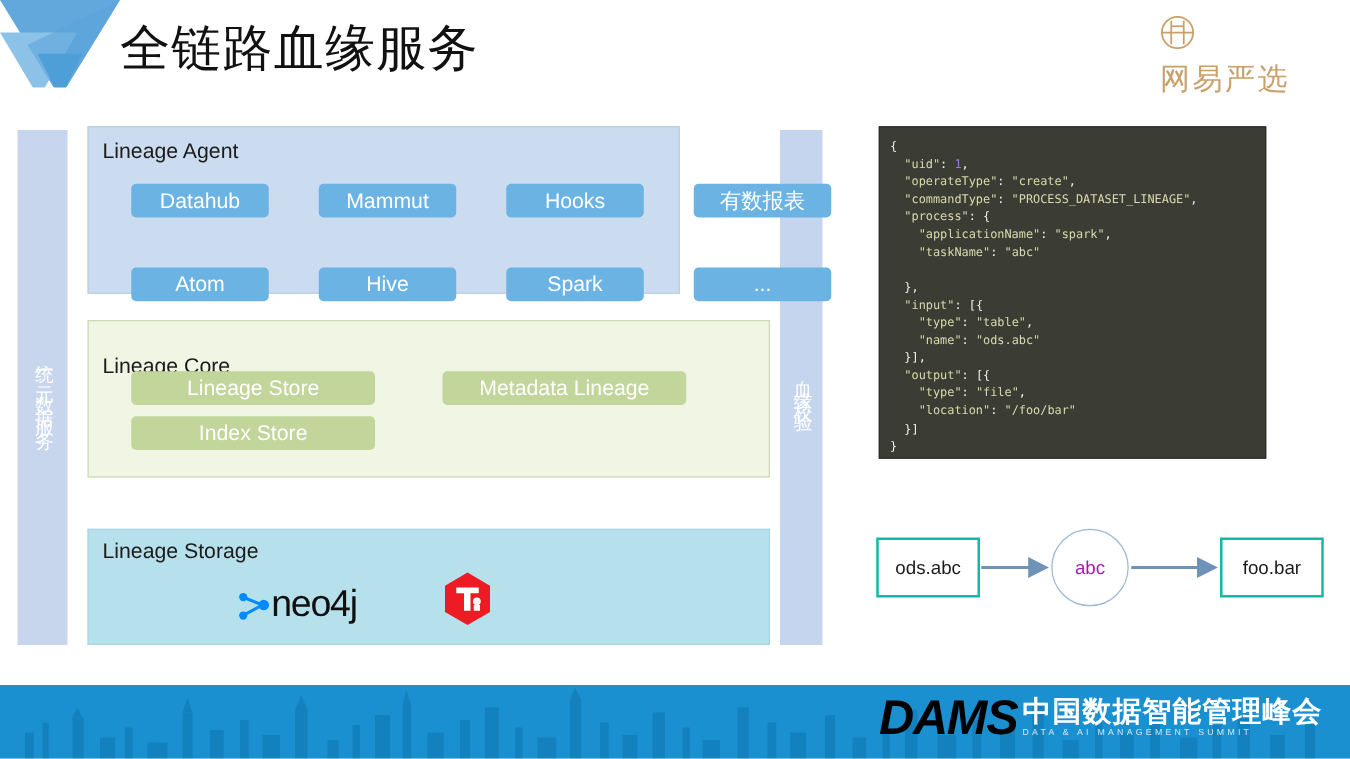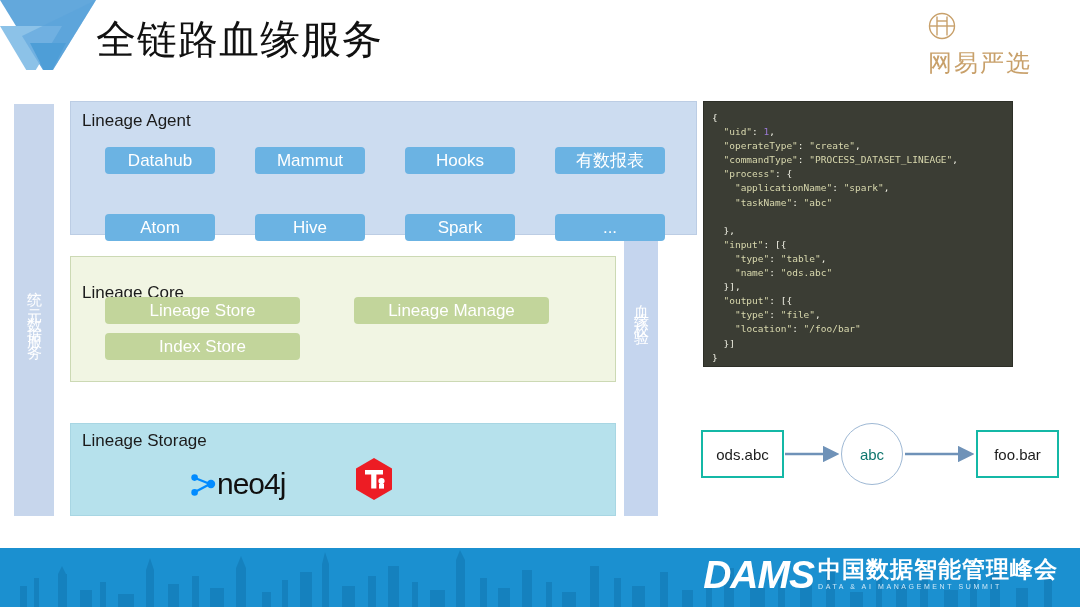--- a/index.html
+++ b/index.html
@@ -38,21 +38,21 @@
   #vbar-left  { left: 14px;  top: 104px; width: 40px; height: 412px; }
   #vbar-right { left: 624px; top: 104px; width: 34px; height: 412px; background:#c5d5ee; }
 
   
   .panel { position: absolute; }
   .panel-title {
     font-size: 17px; color: #1b1b1b; font-weight: 400;
     font-family: "Liberation Sans", sans-serif;
   }
   #panel-agent {
-    left: 70px; top: 101px; width: 627px; height: 134px;
+    left: 70px; top: 101px; width: 474px; height: 134px;
     background: #ccdcf0; border: 1px solid #bccde4;
   }
   #panel-core {
     left: 70px; top: 256px; width: 546px; height: 126px;
     background: #f1f5e3; border: 1px solid #ccd9b4;
   }
   #panel-storage {
     left: 70px; top: 423px; width: 546px; height: 93px;
     background: #b6e1ec; border: 1px solid #a8d6e3;
   }
@@ -114,30 +114,30 @@
     display: flex; align-items: center; justify-content: center;
     font-size: 15px; color: #1b1b1b;
     font-family: "Liberation Sans", sans-serif;
   }
   #flow-src { left: 1px; }
   #flow-dst { left: 276px; }
   #flow-node {
     position: absolute; left: 141px; top: 5px; width: 62px; height: 62px;
     border: 1px solid #9eb8d4; border-radius: 50%; background: #fff;
     display: flex; align-items: center; justify-content: center;
-    font-size: 15px; color: #0f766e;
+    font-size: 15px; color: #a21caf;
     font-family: "Liberation Sans", sans-serif;
   }
 
   
   #footer { position: absolute; left: 0; bottom: 0; width: 1080px; height: 59px;
             background: #1b90d0; overflow: hidden; }
   #footer-brand { position: absolute; right: 22px; top: 7px; display: flex; align-items: flex-end; gap: 4px; }
   #dams-text {
-    font-size: 39px; font-weight: bold; font-style: italic; color: #ffffff;
+    font-size: 39px; font-weight: bold; font-style: italic; color: #000000;
     font-family: "Liberation Sans", sans-serif; letter-spacing: -1px; line-height: 39px;
   }
   #footer-cn-wrap { display: flex; flex-direction: column; align-items: flex-start; padding-bottom: 2px; }
   #footer-cn {
     font-size: 23px; font-weight: bold; color: #fff; line-height: 25px;
     font-family: "Liberation Sans", sans-serif; letter-spacing: 1px; white-space: nowrap;
   }
   #footer-en {
     font-size: 7px; color: #cfe8f7; letter-spacing: 2.6px; line-height: 10px;
     font-family: "Liberation Sans", sans-serif; white-space: nowrap;
@@ -182,21 +182,21 @@
       <div class="pill-blue">Hive</div>
       <div class="pill-blue">Spark</div>
       <div class="pill-blue">...</div>
     </div>
   </div>
 
   <div class="panel" id="panel-core">
     <div class="panel-title">Lineage Core</div>
     <div class="pill-grid" id="core-grid">
       <div class="pill-green">Lineage Store</div>
-      <div class="pill-green">Lineage Manage</div>
+      <div class="pill-green">Metadata Lineage</div>
       <div class="pill-green">Index Store</div>
     </div>
   </div>
 
   <div class="panel" id="panel-storage">
     <div class="panel-title">Lineage Storage</div>
 
     <div id="neo4j-logo">
       <svg width="26" height="30" viewBox="0 0 26 30">
         <line x1="4" y1="9" x2="19" y2="15" stroke="#018bff" stroke-width="2.4"></line>

